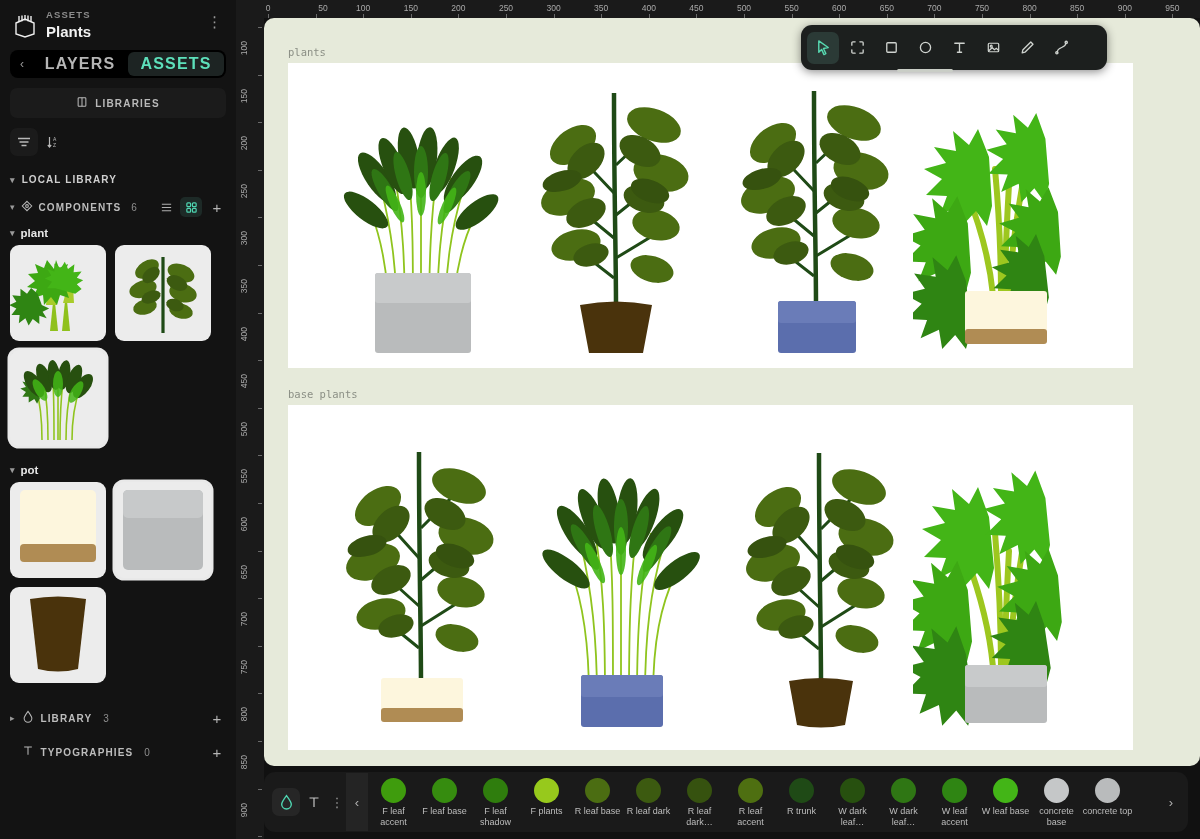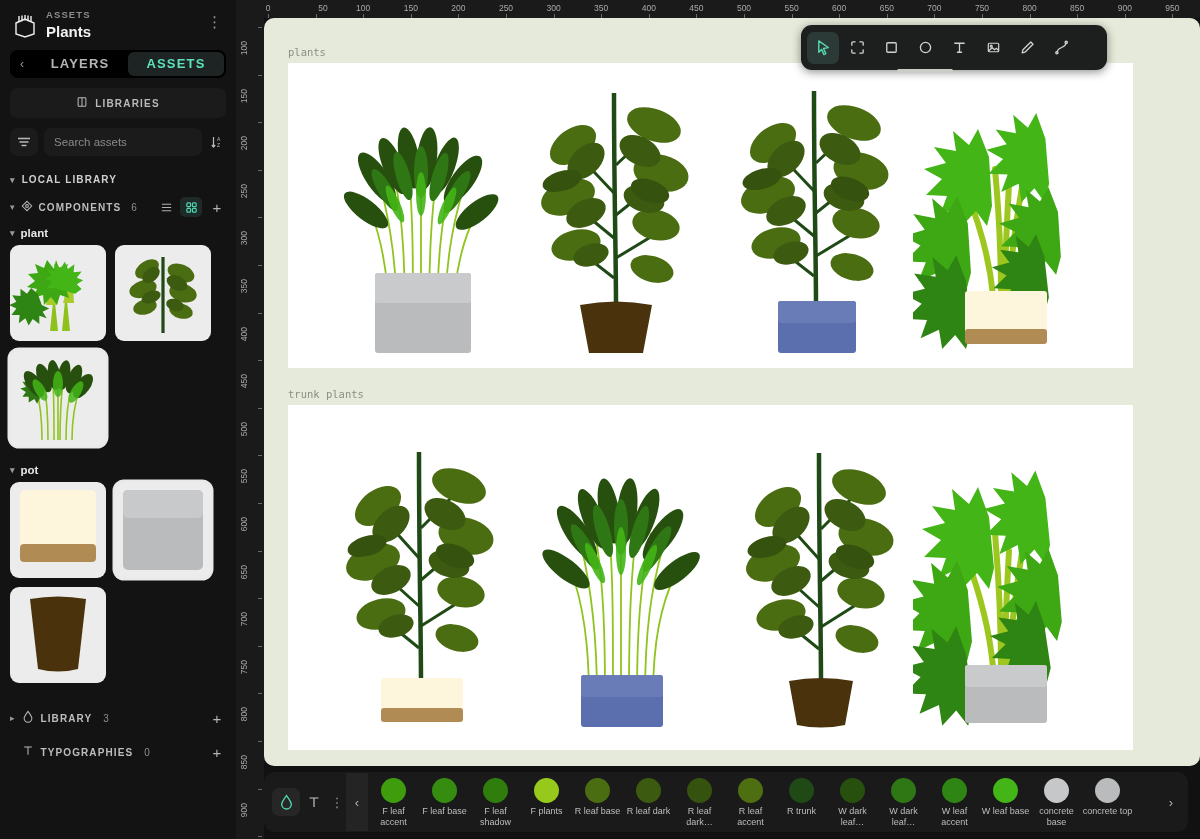--- a/index.html
+++ b/index.html
@@ -22,21 +22,21 @@
   .sb-titles { flex: 1; line-height: 1.15; }
   .sb-drafts { font-size: 9.5px; letter-spacing: 1.1px; color: #8c8c8c; font-weight: 700; }
   .sb-project { font-size: 15px; color: #f2f2f2; font-weight: 600; margin-top: 2px; }
   .sb-kebab { color: #9a9a9a; font-size: 15px; line-height: 1; padding: 4px 2px; cursor: pointer; letter-spacing: 0; }
 
   .tabbar {
     margin: 4px 10px 0 10px; height: 28px; background: #000; border-radius: 8px;
     display: flex; align-items: center; padding: 2px;
   }
   .tab-back { width: 20px; text-align: center; color: #9a9a9a; font-size: 12px; cursor: pointer; }
-  .tab { flex: 1; text-align: center; font-size: 13px; letter-spacing: 1.2px; font-weight: 700;
+  .tab { flex: 1; text-align: center; font-size: 16px; letter-spacing: 1.2px; font-weight: 700;
          color: #b5b5b5; height: 24px; line-height: 24px; border-radius: 6px; cursor: pointer; }
   .tab.active { background: #1d2423; color: #5de0bb; }
 
   .libraries {
     margin: 10px 10px 0 10px; height: 30px; background: #1b1b1b; border-radius: 7px;
     display: flex; align-items: center; justify-content: center; gap: 7px;
     font-size: 10px; letter-spacing: 1.2px; color: #b9b9b9; font-weight: 600; cursor: pointer;
   }
 
   .searchrow { margin: 10px 10px 0 10px; display: flex; align-items: center; gap: 6px; }
@@ -172,23 +172,20 @@
         </svg>
       </span>
       <span>LIBRARIES</span>
     </div>
 
     <div class="searchrow">
       <div class="filter-btn">
         <svg width="14" height="12" viewBox="0 0 14 12" stroke="#b9b9b9" stroke-width="1.3" fill="none">
           <path d="M1 2.5h12M2.5 6h9M4.5 9.5h5"></path>
         </svg>
-      </div>
-      <div class="search-box">
-        <input type="text" value="" placeholder="Search assets" style="">
       </div>
       <div class="sort-btn">
         <svg width="14" height="14" viewBox="0 0 14 14" stroke="#b9b9b9" stroke-width="1.2" fill="none">
           <path d="M3.5 2v10M1.8 10l1.7 2 1.7-2"></path>
           <text x="7" y="6.4" font-size="5" fill="#b9b9b9" stroke="none" font-family="Liberation Sans">A</text>
           <text x="7" y="12.4" font-size="5" fill="#b9b9b9" stroke="none" font-family="Liberation Sans">Z</text>
         </svg>
       </div>
     </div>
 
@@ -557,21 +554,21 @@
             <g fill="#2f8513">
               <path d="M62 176 l-9-24 -8 14 -14-12 3 18 -20-3 10 14 -19 5 16 9 -14 14 19 1 -6 17 17-8 3 18 12-13 10 13 5-18 z" transform="translate(-14,18) scale(1.08)"></path>
               <path d="M134 186 l-9-24 -8 14 -14-12 3 18 -20-3 10 14 -19 5 16 9 -14 14 19 1 -6 17 17-8 3 18 12-13 10 13 5-18 z" transform="translate(8,12) scale(0.92)"></path>
             </g>
             <rect x="52" y="218" width="82" height="52" rx="3" fill="#fdf6dd"></rect>
             <rect x="52" y="256" width="82" height="15" rx="3" fill="#b08c54"></rect>
           </svg>
         </div>
       </div>
 
-      <div class="frame-label" style="left:24px; top:370px">trunk plants</div>
+      <div class="frame-label" style="left:24px; top:370px">base plants</div>
       <div class="frame" style="left:24px; top:387px; width:845px; height:345px">
 
         <div class="plant" style="left:45px; top:25px; width:175px; height:300px">
           <svg viewBox="0 0 175 300">
             <path d="M88 255 C88 200 86 130 86 22" stroke="#1f4a16" stroke-width="4.5" fill="none"></path>
             <path d="M86 128 L50 88 M88 98 L124 62 M86 176 L46 140 M88 150 L128 116 M86 218 L54 192 M88 196 L126 172" stroke="#1f4a16" stroke-width="3" fill="none"></path>
             <g fill="#4b6d12">
               <ellipse cx="45" cy="76" rx="26" ry="16" transform="rotate(-36 45 76)"></ellipse>
               <ellipse cx="126" cy="56" rx="28" ry="16" transform="rotate(20 126 56)"></ellipse>
               <ellipse cx="40" cy="132" rx="28" ry="17" transform="rotate(-20 40 132)"></ellipse>

